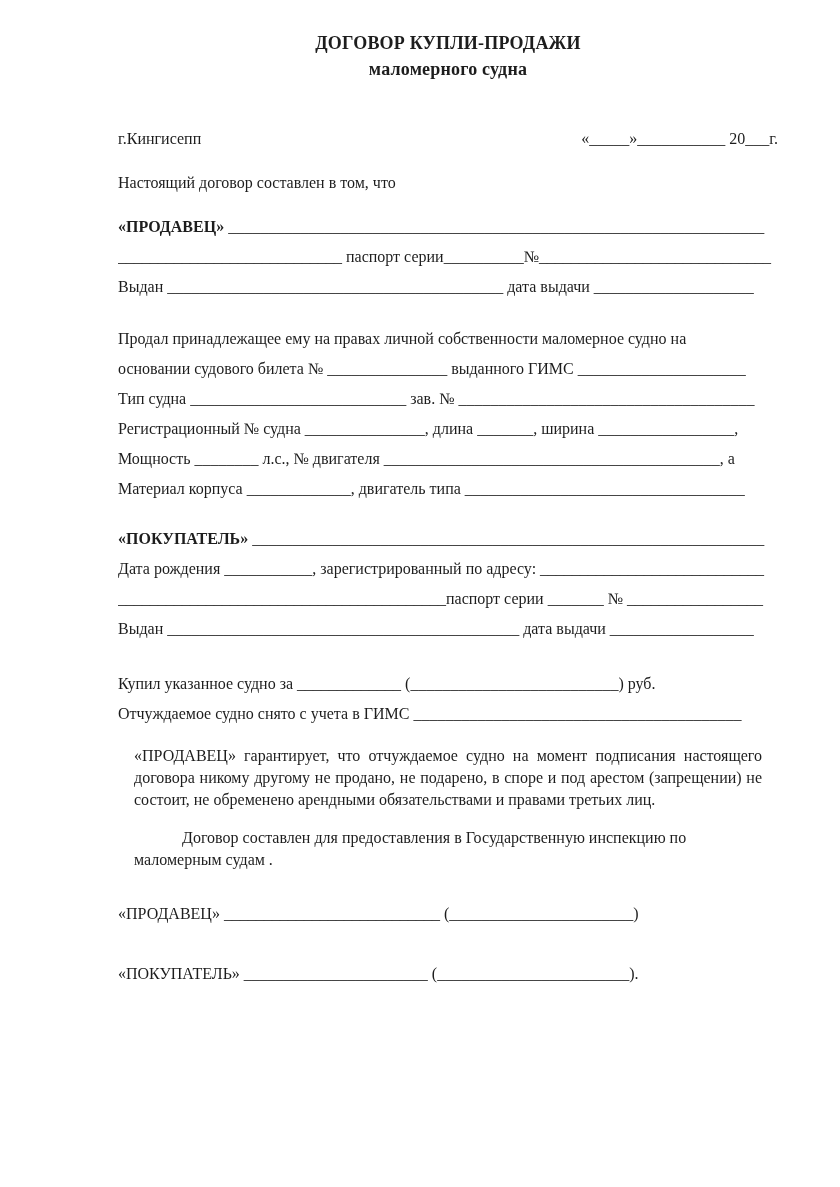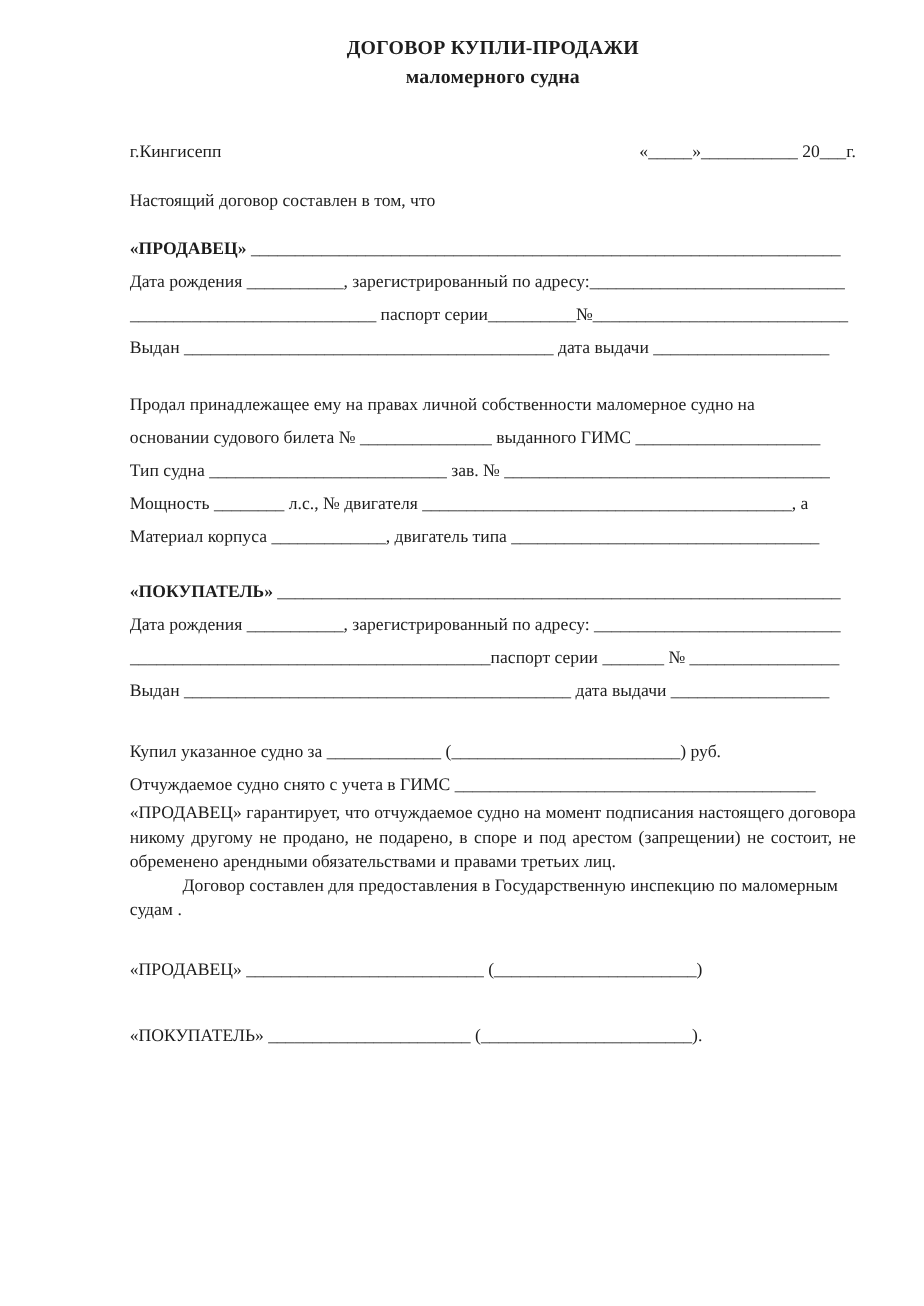--- a/index.html
+++ b/index.html
@@ -22,21 +22,21 @@
     line-height:22px;white-space:nowrap;
   }
   .intro{margin-top:22px;line-height:22px;}
   .block{margin:0;}
   .block-seller{margin-top:18px;}
   .block-vessel{margin-top:22px;}
   .block-buyer{margin-top:20px;}
   .block-purchase{margin-top:25px;}
   .line{line-height:30px;white-space:nowrap;overflow:hidden;max-width:100%;}
   .b{font-weight:bold;}
-  .para{margin:0;line-height:22px;}
+  .para{margin:16px;line-height:22px;}
   .guarantee{text-align:justify;}
   .purpose{text-indent:48px;}
   .sig-line{line-height:22px;white-space:nowrap;overflow:hidden;}
   .sig-seller{margin-top:32px;}
   .sig-buyer{margin-top:38px;}
 </style>
 </head>
 <body>
 
 <div class="page">
@@ -48,29 +48,29 @@
 
   <div class="city-date-row">
     <span>г.Кингисепп</span>
     <span>«_____»___________ 20___г.</span>
   </div>
 
   <div class="intro">Настоящий договор составлен в том, что</div>
 
   <div class="block block-seller">
     <div class="line"><span class="b">«ПРОДАВЕЦ»</span><span> ___________________________________________________________________</span></div>
-    <div class="line">Дата рождения ___________, зарегистрированный по адресу:_____________________________</div>
     <div class="line">____________________________ паспорт серии__________№_____________________________</div>
     <div class="line">Выдан __________________________________________ дата выдачи ____________________</div>
   </div>
 
   <div class="block block-vessel">
     <div class="line">Продал принадлежащее ему на правах личной собственности маломерное судно на</div>
     <div class="line">основании судового билета № _______________ выданного ГИМС _____________________</div>
     <div class="line">Тип судна ___________________________ зав. № _____________________________________</div>
+    <div class="line">Регистрационный № судна _______________, длина _______, ширина _________________,</div>
     <div class="line">Мощность ________ л.с., № двигателя __________________________________________, а</div>
     <div class="line">Материал корпуса _____________, двигатель типа ___________________________________</div>
   </div>
 
   <div class="block block-buyer">
     <div class="line"><span class="b">«ПОКУПАТЕЛЬ»</span><span> ________________________________________________________________</span></div>
     <div class="line">Дата рождения ___________, зарегистрированный по адресу: ____________________________</div>
     <div class="line">_________________________________________паспорт серии _______ № _________________</div>
     <div class="line">Выдан ____________________________________________ дата выдачи __________________</div>
   </div>

